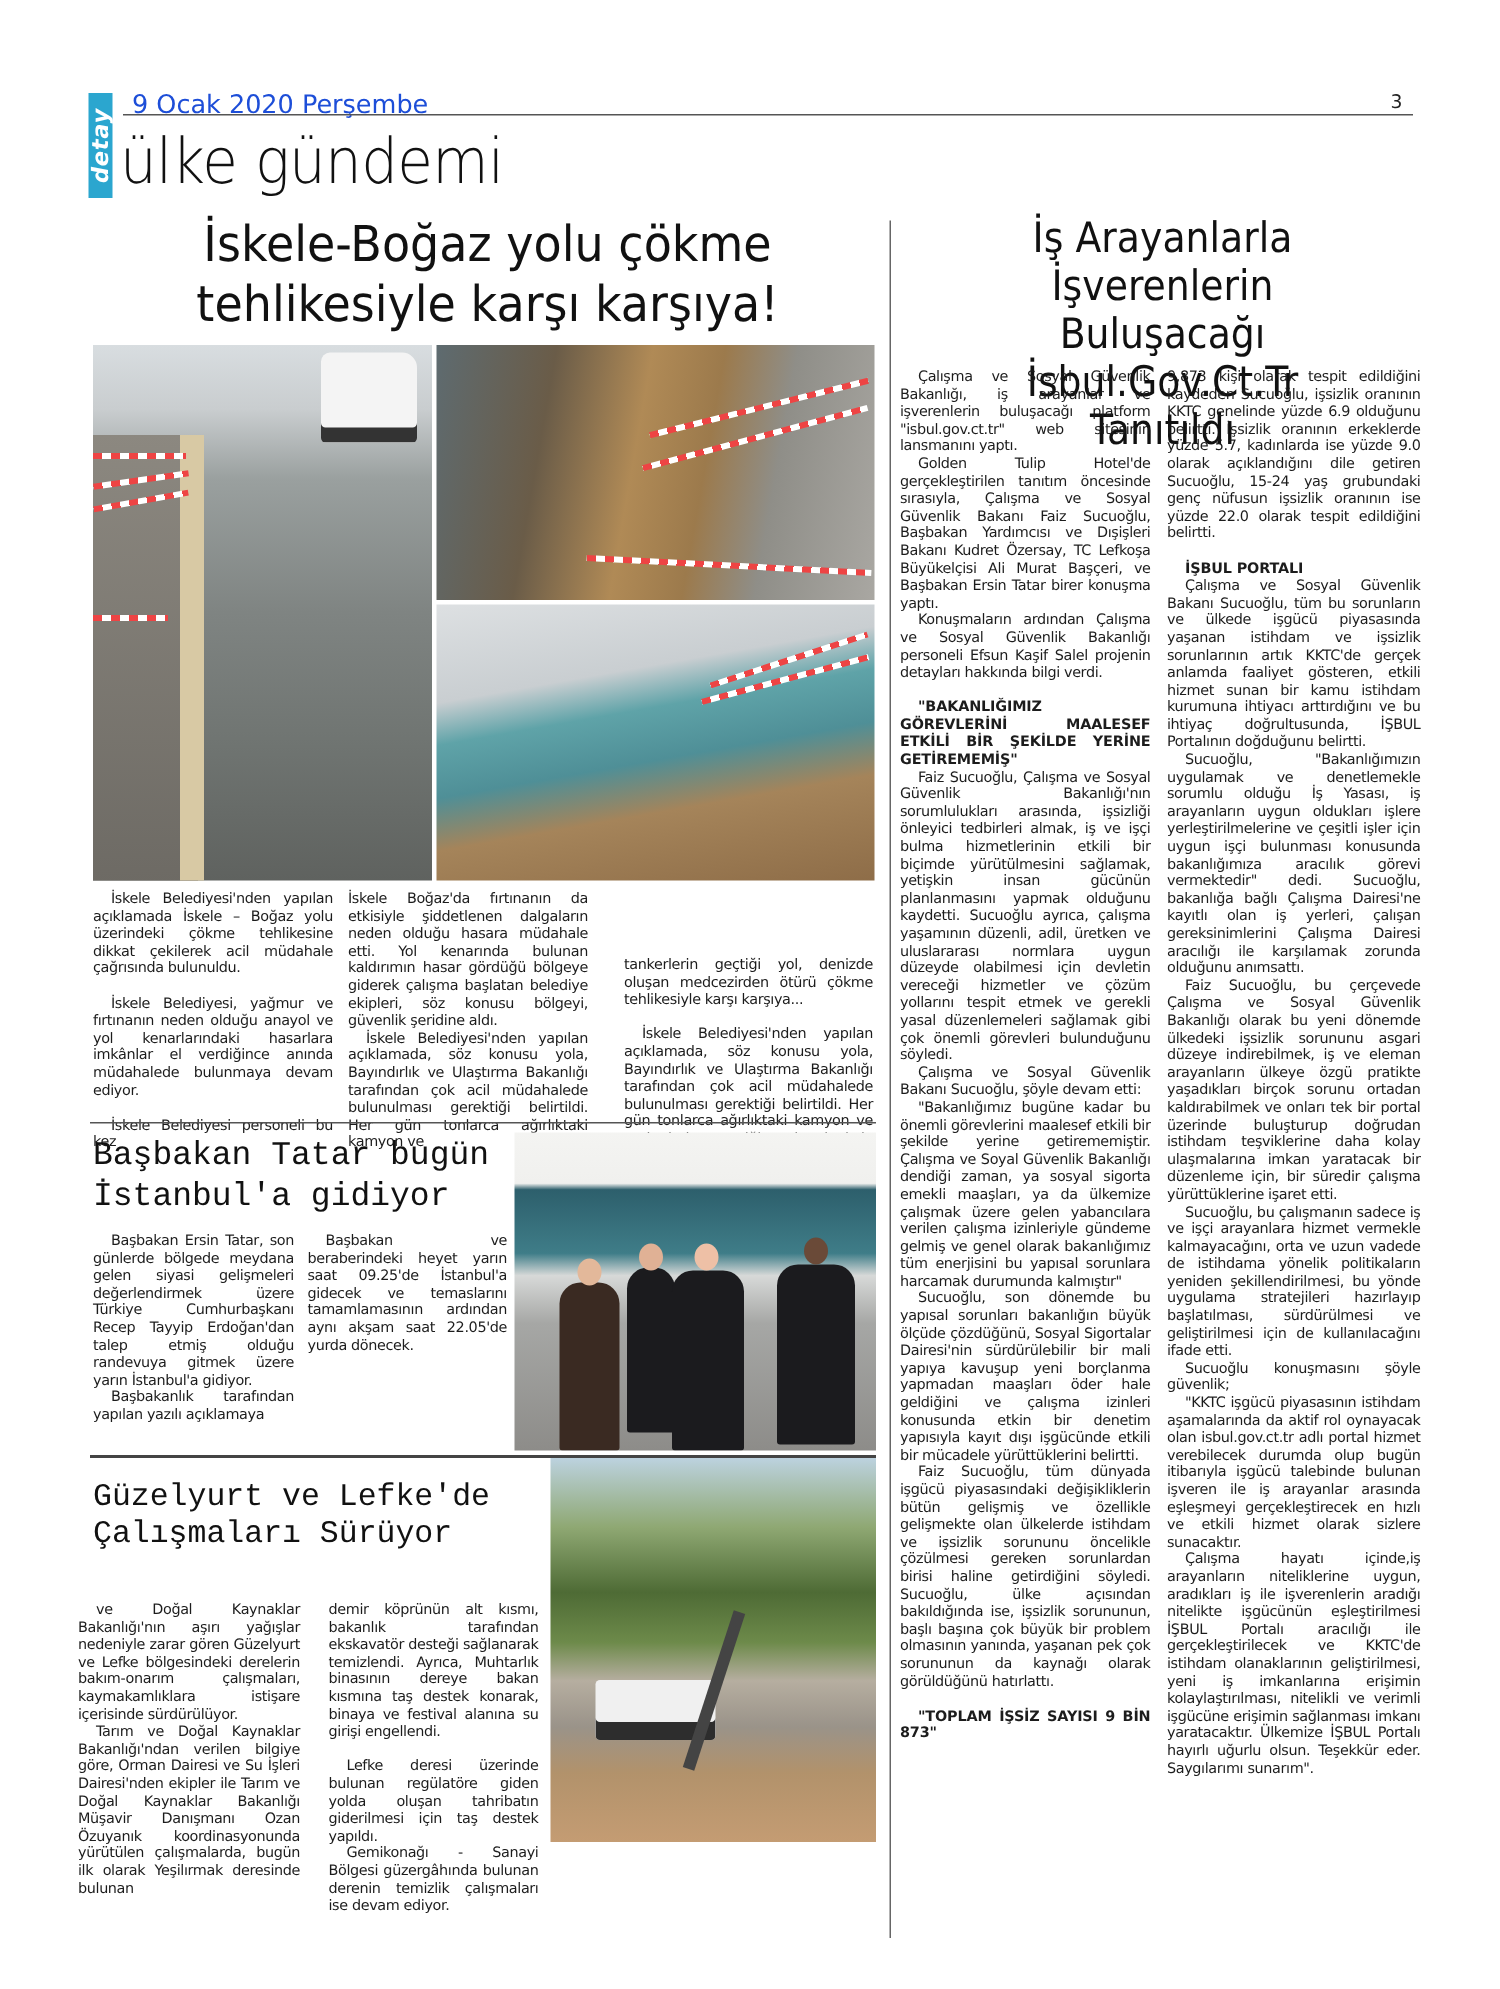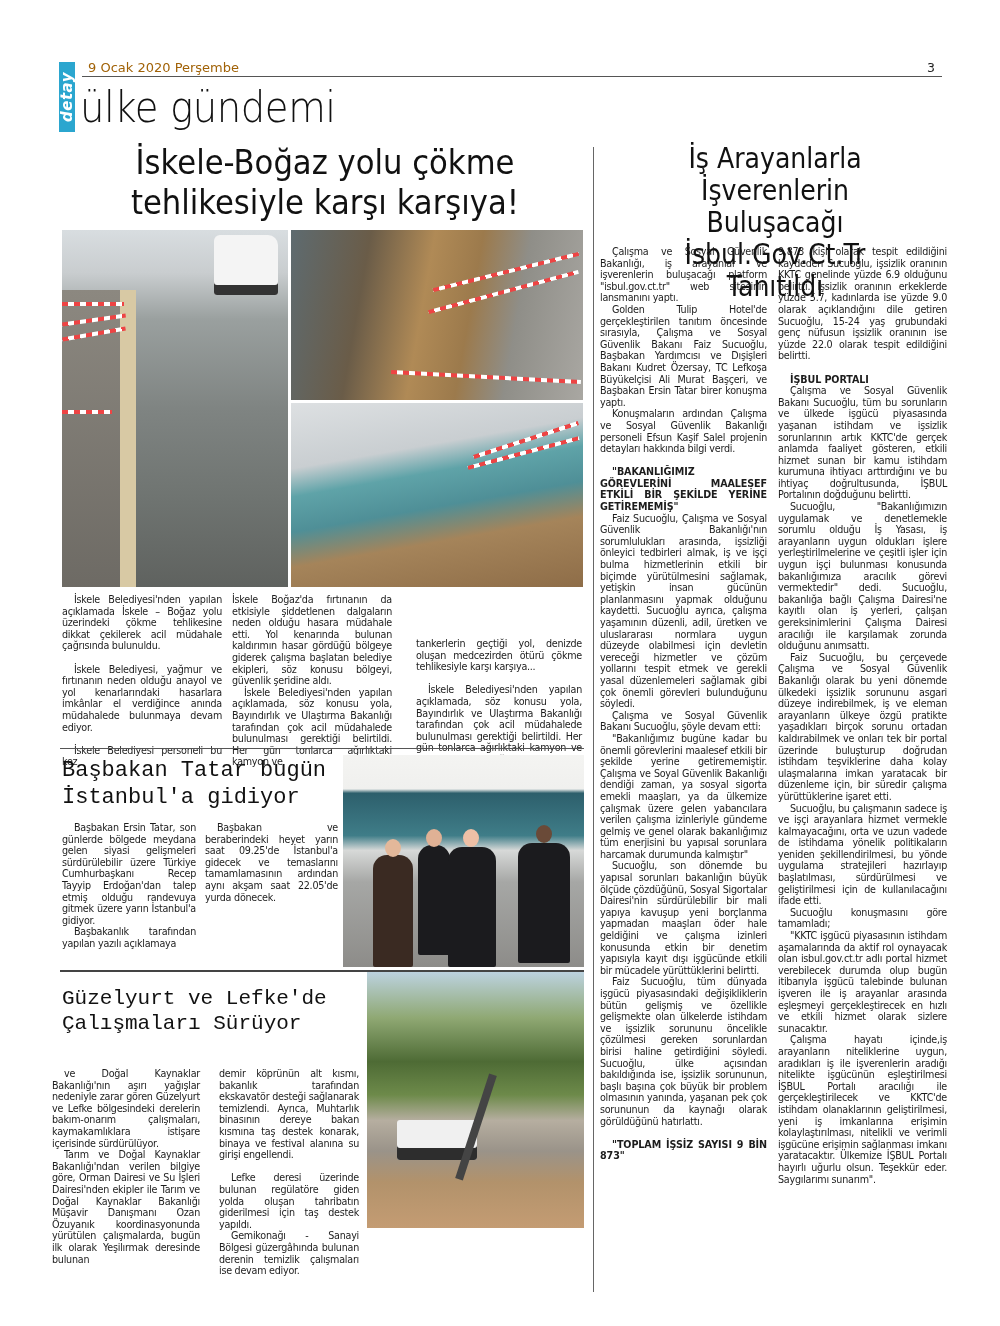--- a/index.html
+++ b/index.html
@@ -4,21 +4,21 @@
 <style>
   html, body { margin:0; padding:0; background:#ffffff; }
   body { width:1000px; height:1326px; position:relative; overflow:hidden;
          font-family:"DejaVu Sans", sans-serif; color:#1a1a1a; }
   .abs { position:absolute; }
   
   .brand { left:59px; top:62px; width:16px; height:70px; background:#2ba6cf; }
   .brand span { position:absolute; left:-27px; top:27px; width:70px; height:16px;
                 transform:rotate(-90deg); color:#fff; font-weight:bold; font-style:italic;
                 font-size:15px; line-height:16px; text-align:center; letter-spacing:0.5px; }
-  .date { left:88px; top:60px; font-size:13px; color:#a16207; }
+  .date { left:88px; top:60px; font-size:17px; color:#1d4ed8; }
   .pageno { left:927px; top:60px; font-size:12.5px; color:#222; }
   .header-rule { left:82px; top:76px; width:860px; height:1px; background:#555; }
   .section-title { left:80px; top:84px; font-size:42px; line-height:48px; font-weight:300; color:#111;
                    font-family:"DejaVu Sans", sans-serif; letter-spacing:-0.5px; transform:scaleX(0.92); transform-origin:left; }
   .headline { text-align:center; color:#111; font-family:"DejaVu Sans", sans-serif; font-weight:normal; }
   .h-main { left:100px; top:143px; width:450px; font-size:33px; line-height:40px; transform:scaleX(0.93); }
   .h-right { left:600px; top:143px; width:350px; font-size:28px; line-height:32px; transform:scaleX(0.9); }
   .vdivider { left:593px; top:147px; width:1px; height:1145px; background:#666; }
   .hrule { height:1px; background:#555; }
   
@@ -96,21 +96,21 @@
   <p class="gap">İskele Belediyesi'nden yapılan açıklamada, söz konusu yola, Bayındırlık ve Ulaştırma Bakanlığı tarafından çok acil müdahalede bulunulması gerektiği belirtildi. Her gün tonlarca ağırlıktaki kamyon ve tankerlerin geçtiği yol, denizde oluşan medcezirden ötürü çökme tehlikesiyle karşı karşıya...</p>
 </div>
 
 <div class="abs hrule" style="left:60px;top:748px;width:524px;"></div>
 
 <div class="abs sub-head" style="left:62px;top:757px;width:272px;font-size:22px;line-height:27px;">
   <div>Başbakan Tatar bugün</div>
   <div>İstanbul'a gidiyor</div>
 </div>
 <div class="abs col" style="left:62px;top:822px;width:134px;">
-  <p>Başbakan Ersin Tatar, son günlerde bölgede meydana gelen siyasi gelişmeleri sürdürülebilir üzere Türkiye Cumhurbaşkanı Recep Tayyip Erdoğan'dan talep etmiş olduğu randevuya gitmek üzere yarın İstanbul'a gidiyor.</p>
+  <p>Başbakan Ersin Tatar, son günlerde bölgede meydana gelen siyasi gelişmeleri değerlendirmek üzere Türkiye Cumhurbaşkanı Recep Tayyip Erdoğan'dan talep etmiş olduğu randevuya gitmek üzere yarın İstanbul'a gidiyor.</p>
   <p>Başbakanlık tarafından yapılan yazılı açıklamaya</p>
 </div>
 <div class="abs col" style="left:205px;top:822px;width:133px;">
   <p>Başbakan ve beraberindeki heyet yarın saat 09.25'de İstanbul'a gidecek ve temaslarını tamamlamasının ardından aynı akşam saat 22.05'de yurda dönecek.</p>
 </div>
 <div class="abs photo p-vip">
   <div class="person" style="left:30px;top:100px;width:40px;height:112px;background:#3a2a22;"></div>
   <div class="face" style="left:42px;top:84px;background:#e3b89a;"></div>
   <div class="person" style="left:75px;top:90px;width:32px;height:110px;"></div>
   <div class="face" style="left:83px;top:74px;background:#e0b195;"></div>
@@ -160,16 +160,16 @@
   <div class="sub">"TOPLAM İŞSİZ SAYISI 9 BİN 873"</div>
 </div>
 
 <div class="abs col" style="left:778px;top:246px;width:169px;">
   <p style="text-indent:0">9,873 kişi olarak tespit edildiğini kaydeden Sucuoğlu, işsizlik oranının KKTC genelinde yüzde 6.9 olduğunu belirtti. İşsizlik oranının erkeklerde yüzde 5.7, kadınlarda ise yüzde 9.0 olarak açıklandığını dile getiren Sucuoğlu, 15-24 yaş grubundaki genç nüfusun işsizlik oranının ise yüzde 22.0 olarak tespit edildiğini belirtti.</p>
   <div class="sub">İŞBUL PORTALI</div>
   <p>Çalışma ve Sosyal Güvenlik Bakanı Sucuoğlu, tüm bu sorunların ve ülkede işgücü piyasasında yaşanan istihdam ve işsizlik sorunlarının artık KKTC'de gerçek anlamda faaliyet gösteren, etkili hizmet sunan bir kamu istihdam kurumuna ihtiyacı arttırdığını ve bu ihtiyaç doğrultusunda, İŞBUL Portalının doğduğunu belirtti.</p>
   <p>Sucuoğlu, "Bakanlığımızın uygulamak ve denetlemekle sorumlu olduğu İş Yasası, iş arayanların uygun oldukları işlere yerleştirilmelerine ve çeşitli işler için uygun işçi bulunması konusunda bakanlığımıza aracılık görevi vermektedir" dedi. Sucuoğlu, bakanlığa bağlı Çalışma Dairesi'ne kayıtlı olan iş yerleri, çalışan gereksinimlerini Çalışma Dairesi aracılığı ile karşılamak zorunda olduğunu anımsattı.</p>
   <p>Faiz Sucuoğlu, bu çerçevede Çalışma ve Sosyal Güvenlik Bakanlığı olarak bu yeni dönemde ülkedeki işsizlik sorununu asgari düzeye indirebilmek, iş ve eleman arayanların ülkeye özgü pratikte yaşadıkları birçok sorunu ortadan kaldırabilmek ve onları tek bir portal üzerinde buluşturup doğrudan istihdam teşviklerine daha kolay ulaşmalarına imkan yaratacak bir düzenleme için, bir süredir çalışma yürüttüklerine işaret etti.</p>
   <p>Sucuoğlu, bu çalışmanın sadece iş ve işçi arayanlara hizmet vermekle kalmayacağını, orta ve uzun vadede de istihdama yönelik politikaların yeniden şekillendirilmesi, bu yönde uygulama stratejileri hazırlayıp başlatılması, sürdürülmesi ve geliştirilmesi için de kullanılacağını ifade etti.</p>
-  <p>Sucuoğlu konuşmasını göre tamamladı;</p>
+  <p>Sucuoğlu konuşmasını şöyle güvenlik;</p>
   <p>"KKTC işgücü piyasasının istihdam aşamalarında da aktif rol oynayacak olan isbul.gov.ct.tr adlı portal hizmet verebilecek durumda olup bugün itibarıyla işgücü talebinde bulunan işveren ile iş arayanlar arasında eşleşmeyi gerçekleştirecek en hızlı ve etkili hizmet olarak sizlere sunacaktır.</p>
   <p>Çalışma hayatı içinde,iş arayanların niteliklerine uygun, aradıkları iş ile işverenlerin aradığı nitelikte işgücünün eşleştirilmesi İŞBUL Portalı aracılığı ile gerçekleştirilecek ve KKTC'de istihdam olanaklarının geliştirilmesi, yeni iş imkanlarına erişimin kolaylaştırılması, nitelikli ve verimli işgücüne erişimin sağlanması imkanı yaratacaktır. Ülkemize İŞBUL Portalı hayırlı uğurlu olsun. Teşekkür eder. Saygılarımı sunarım".</p>
 </div>
 
 </body></html>

